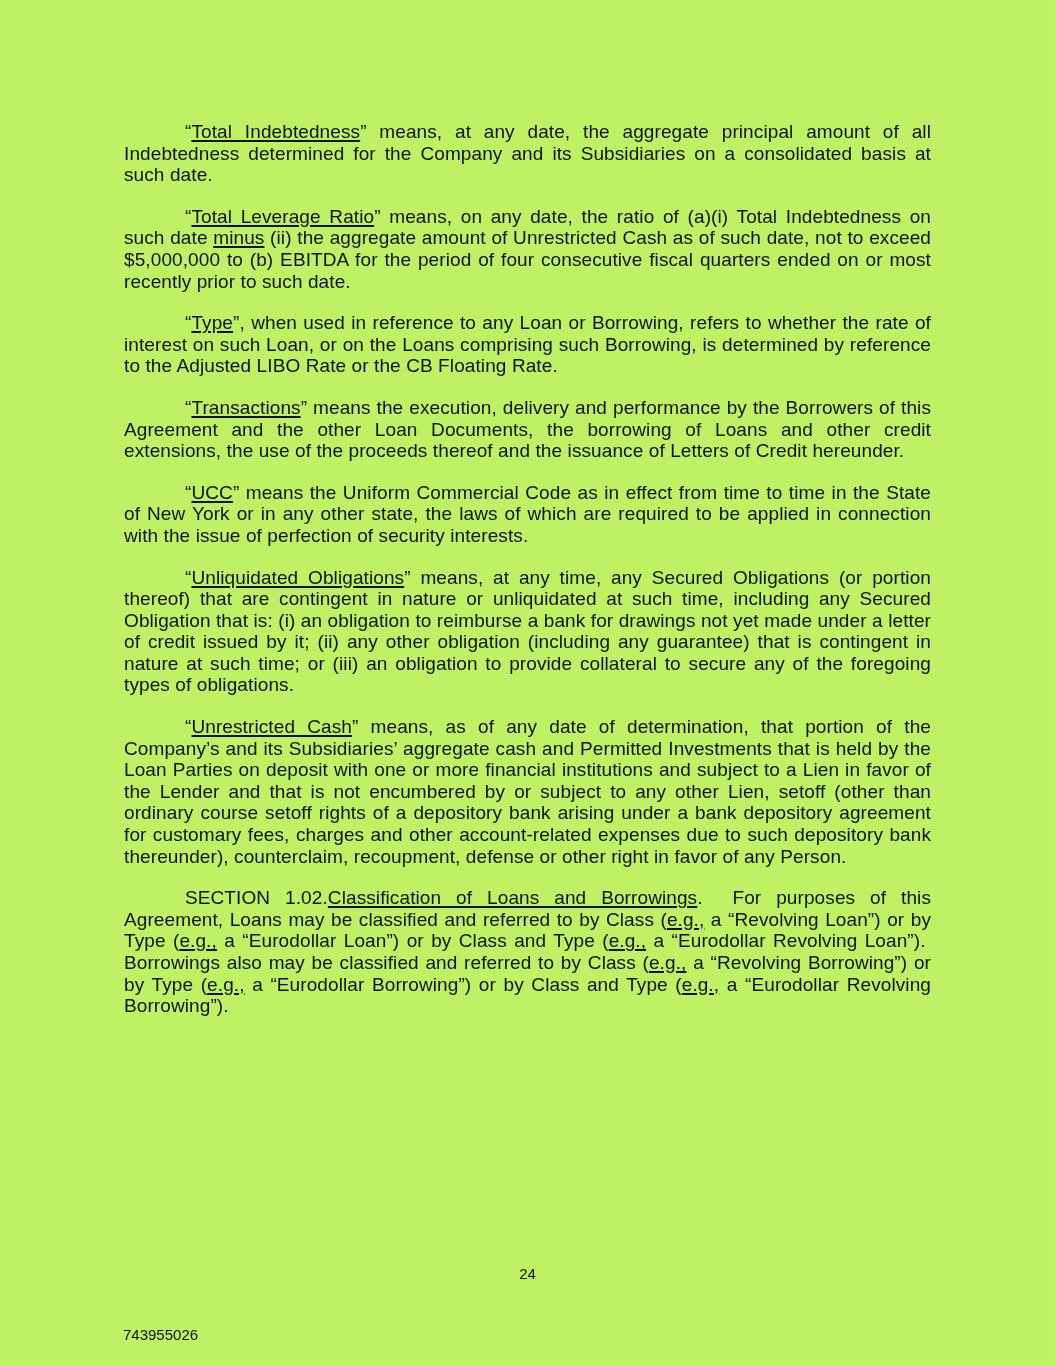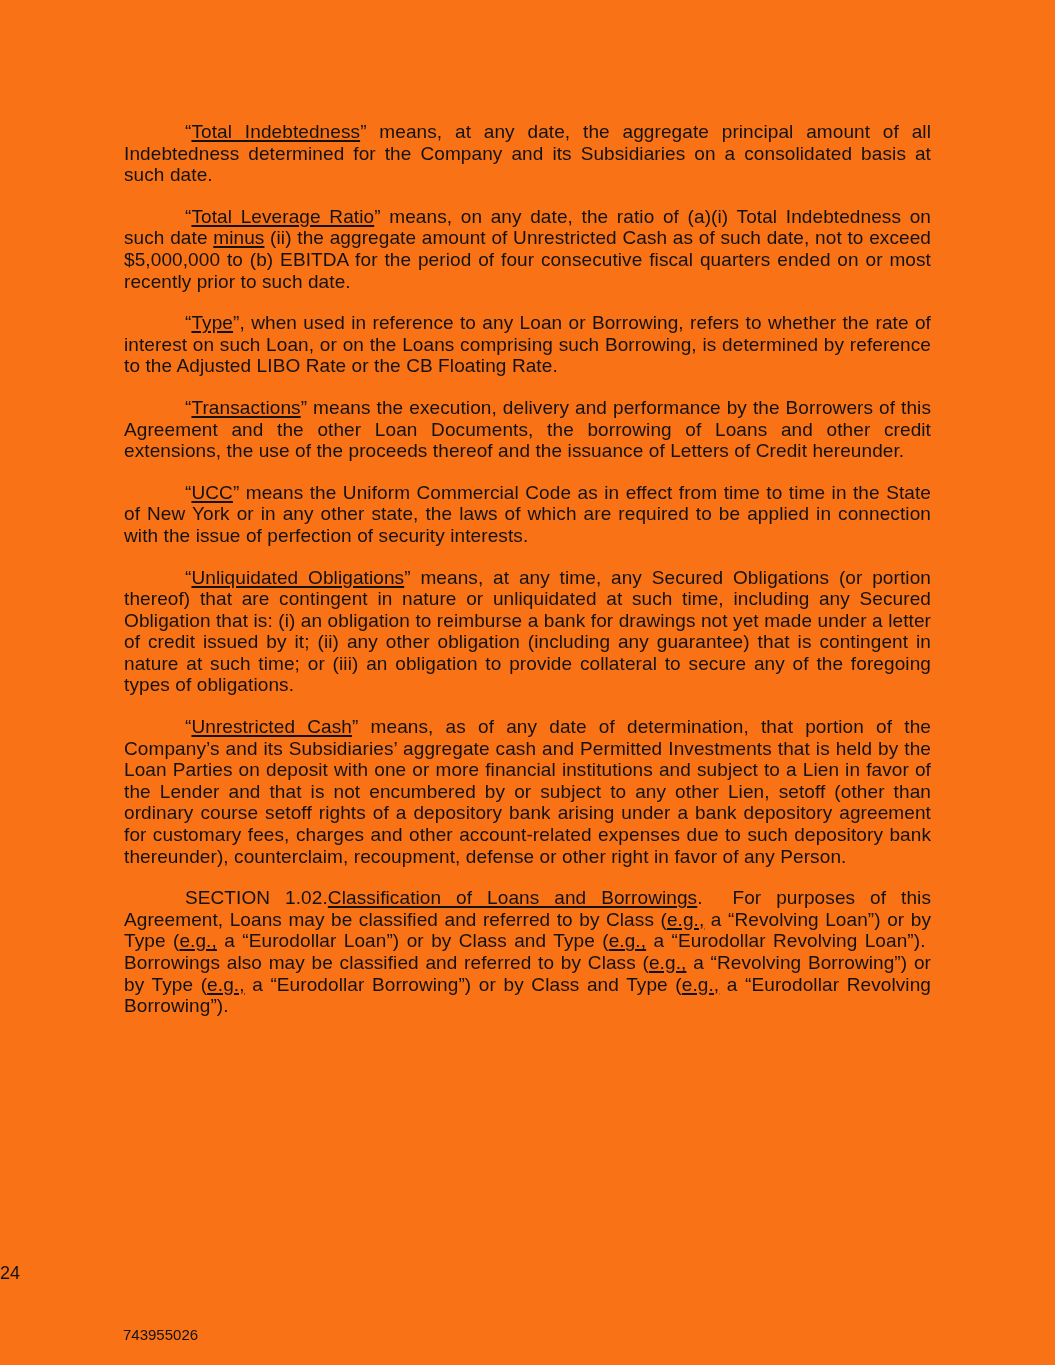--- a/index.html
+++ b/index.html
@@ -11,21 +11,21 @@
     width: 1055px;
     height: 1365px;
     position: relative;
     font-family: "Liberation Sans", sans-serif;
     color: #121212;
     -webkit-font-smoothing: antialiased;
   }
   .page {
     position: absolute;
     inset: 0;
-    background: #f97316;
+    background: #bef264;
     overflow: hidden;
     padding-left: 40px;
   }
   .doc-body {
     position: absolute;
     left: 124px;
     top: 121px;
     width: 807px;
     font-size: 19px;
     line-height: 21.6px;
@@ -39,21 +39,22 @@
   .u {
     text-decoration: underline;
     text-decoration-thickness: 1.5px;
     text-underline-offset: 2px;
   }
   .page-number {
     position: absolute;
     top: 1263px;
     left: 0;
     width: 100%;
-    font-size: 18px;
+    text-align: center;
+    font-size: 15px;
     line-height: 21px;
   }
   .doc-id {
     position: absolute;
     left: 123px;
     top: 1286px;
     font-size: 15px;
     line-height: 17px;
     margin-top: 40px;
   }

